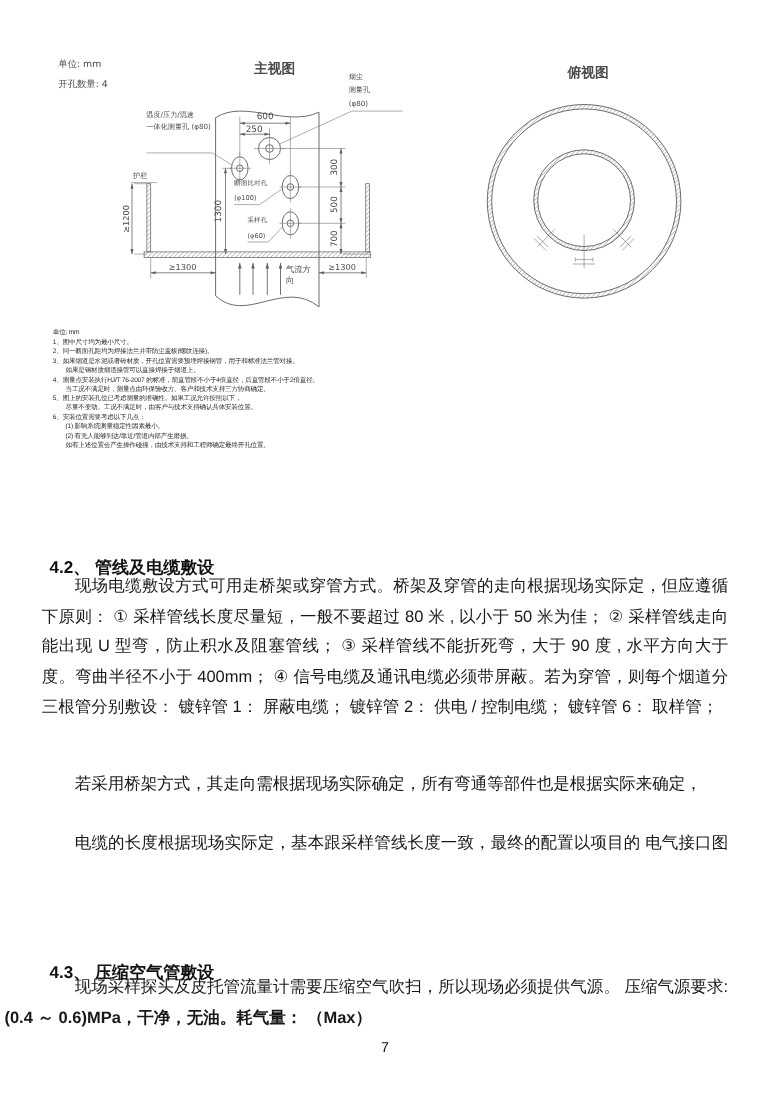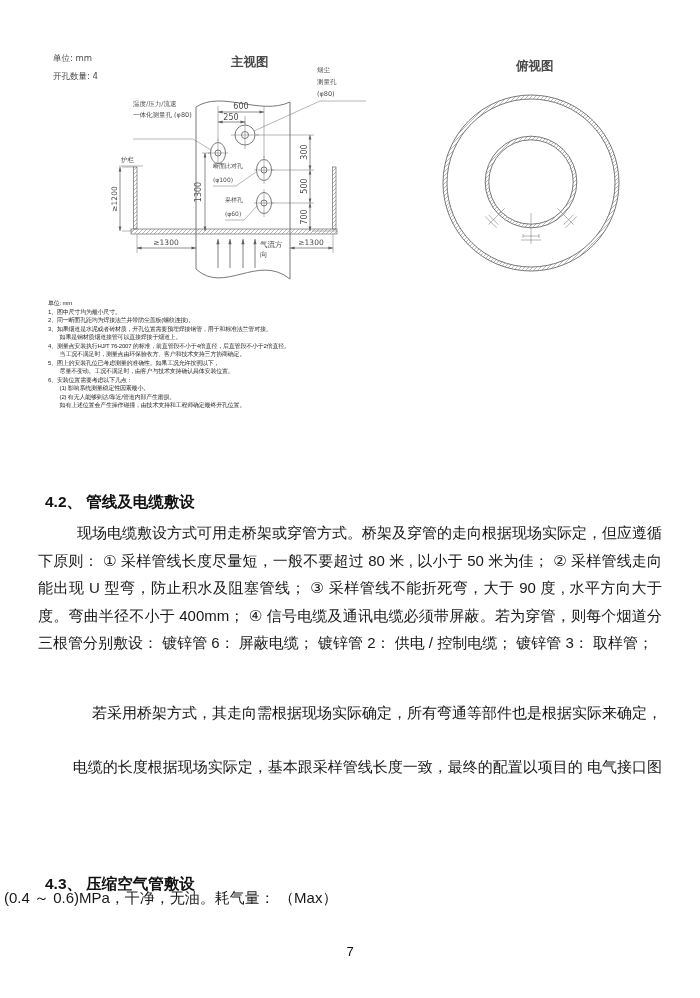--- a/index.html
+++ b/index.html
@@ -27,22 +27,22 @@
            font-size:6px; line-height:8.5px; color:#2a2a2a;
            letter-spacing:-0.2px; }
   .notes div { height:8.5px; overflow:hidden; white-space:nowrap; }
   
   .sec-heading { position:absolute; left:45px; font-size:15.5px; font-weight:bold;
                  color:#111; }
   .para { position:absolute; left:38px; width:624px; font-size:15px; color:#181818; }
   .para > div { height:27.5px; line-height:27.5px; overflow:hidden; }
   .jl  { text-align:justify; }
   .jl::after { content:""; display:inline-block; width:100%; height:0; }
-  .ind { text-indent:30px;text-align:right; }
-  .outdent { margin-left:-34px; }
+  .ind { text-indent:30px; }
+  .outdent { margin-left:-34px;font-weight:bold; }
   .page-number { position:absolute; left:0; top:944px; width:100%;
                  text-align:center; font-size:13px; color:#111; }
 </style>
 </head>
 <body>
 
 <div class="page">
 
   <svg class="drawing" width="700" height="430" viewBox="0 0 700 430">
     <defs>
@@ -222,39 +222,40 @@
     <div>4、测量点安装执行HJ/T 76-2007 的标准，前直管段不小于4倍直径，后直管段不小于2倍直径。</div>
     <div>　　当工况不满足时，测量点由环保验收方、客户和技术支持三方协商确定。</div>
     <div>5、图上的安装孔位已考虑测量的准确性。如果工况允许按照以下，</div>
     <div>　　尽量不变动。工况不满足时，由客户与技术支持确认具体安装位置。</div>
     <div>6、安装位置需要考虑以下几点：</div>
     <div>　　(1) 影响系统测量稳定性因素最小。</div>
     <div>　　(2) 有无人能够到达/靠近/管道内部产生磨损。</div>
     <div>　　如有上述位置会产生操作碰撞，由技术支持和工程师确定最终开孔位置。</div>
   </div>
 
-  <div class="sec-heading" style="top:492px">4.2、 管线及电缆敷设</div>
+  <div class="sec-heading" style="top:506px">4.2、 管线及电缆敷设</div>
 
   <div class="para" style="top:519px">
     <div class="jl ind">现场电缆敷设方式可用走桥架或穿管方式。桥架及穿管的走向根据现场实际定，但应遵循以</div>
     <div class="jl">下原则： ① 采样管线长度尽量短，一般不要超过 80 米 , 以小于 50 米为佳； ② 采样管线走向不</div>
     <div class="jl">能出现 U 型弯，防止积水及阻塞管线； ③ 采样管线不能折死弯，大于 90 度 , 水平方向大于 15</div>
     <div class="jl">度。弯曲半径不小于 400mm； ④ 信号电缆及通讯电缆必须带屏蔽。若为穿管，则每个烟道分成</div>
-    <div>三根管分别敷设： 镀锌管 6： 屏蔽电缆； 镀锌管 2： 供电 / 控制电缆； 镀锌管 3： 取样管；</div>
+    <div>三根管分别敷设： 镀锌管 1： 屏蔽电缆； 镀锌管 2： 供电 / 控制电缆； 镀锌管 6： 取样管；</div>
   </div>
 
   <div class="para" style="top:699px">
     <div class="ind">若采用桥架方式，其走向需根据现场实际确定，所有弯通等部件也是根据实际来确定，</div>
   </div>
 
   <div class="para" style="top:753px">
     <div class="jl ind">电缆的长度根据现场实际定，基本跟采样管线长度一致，最终的配置以项目的 电气接口图纸</div>
   </div>
 
   <div class="sec-heading" style="top:874px">4.3、 压缩空气管敷设</div>
 
   <div class="para" style="top:884px">
+    <div class="jl ind">现场采样探头及皮托管流量计需要压缩空气吹扫，所以现场必须提供气源。 压缩气源要求:</div>
     <div class="outdent">(0.4 ～ 0.6)MPa，干净，无油。耗气量： （Max）</div>
   </div>
 
   <div class="page-number">7</div>
 
 </div>
 
 </body></html>

